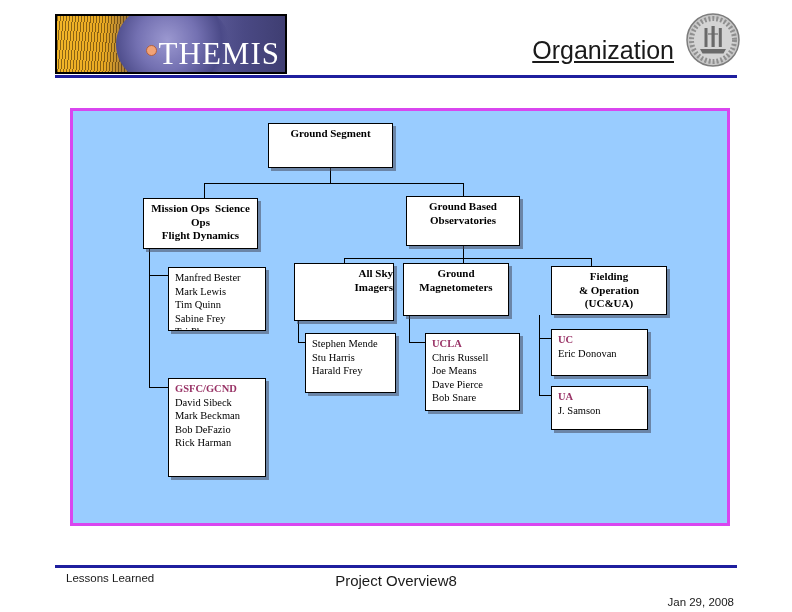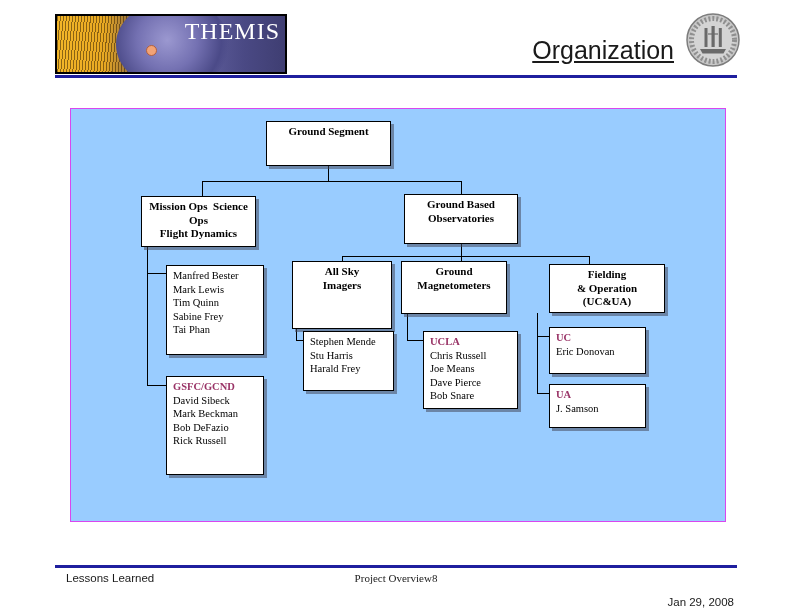--- a/index.html
+++ b/index.html
@@ -22,51 +22,51 @@
   }
   .banner .blob {
     position:absolute; left:26%; top:-28%; width:50%; height:158%; border-radius:50%;
     background:radial-gradient(circle at 45% 45%, #9b98d0 0%, #7471b2 38%, #4b4a88 68%, rgba(40,40,90,0) 78%);
   }
   .banner .dot {
     position:absolute; left:39%; top:52%; width:9px; height:9px; border-radius:50%;
     background:#f2a376; border:1px solid #b06040;
   }
   .banner .logo-text {
-    position:absolute; right:5px; top:2px; color:#fff;
-    font-family:"Liberation Serif","DejaVu Serif",serif; font-size:24px; letter-spacing:1px;
+    position:absolute; right:5px; top:20px; color:#fff;
+    font-family:"Liberation Serif","DejaVu Serif",serif; font-size:31px; letter-spacing:1px;
   }
   .slide-title {
     position:absolute; top:36px; right:118px; font-size:25px; color:#1a1a1a;text-decoration:underline;
   }
   .seal { position:absolute; left:686px; top:13px; }
   .rule { position:absolute; left:55px; width:682px; height:3px; background:#1f1f9e; }
   .rule-top { top:75px; }
   .rule-bottom { top:565px; }
 
   
   .panel {
     position:absolute; left:70px; top:108px; width:654px; height:412px;
-    background:#99ccff; border:1px solid #d946ef;
+    background:#99ccff; border:3px solid #d946ef;
   }
   .node {
     position:absolute; box-sizing:border-box; background:#fff; border:1px solid #000;
     box-shadow:3px 3px 0 rgba(70,75,95,.55);
     font-family:"Liberation Serif","DejaVu Serif",serif; color:#000; overflow:hidden;
   }
   .title-node { text-align:center; padding-top:3px; }
   .tline { font-weight:bold; font-size:11px; line-height:13.5px; white-space:pre-wrap; }
   .member-node { padding:3px 2px 0 6px; }
   .mline { font-size:10.5px; line-height:13.5px; white-space:nowrap; }
   .mheading { font-size:10.5px; line-height:13.5px; font-weight:bold; color:#993366; white-space:nowrap; }
   .cl { position:absolute; background:#000; }
 
   
   .footer-left  { position:absolute; left:66px;  top:572px; font-size:11.5px; color:#1a1a1a; }
-  .footer-center{ position:absolute; left:0; right:0; top:572px; text-align:center; font-size:11px; color:#1a1a1a;font-family:Liberation Serif, serif; }
+  .footer-center{ position:absolute; left:0; right:0; top:572px; text-align:center; font-size:15px; color:#1a1a1a; }
   .footer-right { position:absolute; right:58px; top:596px; font-size:11.5px; color:#1a1a1a; }
 </style>
 </head>
 <body>
 
 <div class="slide">
 
   <div class="banner">
     <div class="rays"></div>
     <div class="blob"></div>
@@ -116,36 +116,36 @@
     <div class="node title-node" style="left:70px;top:87px;width:115px;height:51px;">
       <div class="tline">Mission Ops  Science</div>
       <div class="tline">Ops</div>
       <div class="tline">Flight Dynamics</div>
     </div>
     <div class="node title-node" style="left:333px;top:85px;width:114px;height:50px;">
       <div class="tline">Ground Based</div>
       <div class="tline">Observatories</div>
     </div>
 
-    <div class="node member-node" style="left:95px;top:156px;width:98px;height:90px;">
+    <div class="node member-node" style="left:95px;top:156px;width:98px;height:64px;">
       <div class="mline">Manfred Bester</div>
       <div class="mline">Mark Lewis</div>
       <div class="mline">Tim Quinn</div>
       <div class="mline">Sabine Frey</div>
       <div class="mline">Tai Phan</div>
     </div>
     <div class="node member-node" style="left:95px;top:267px;width:98px;height:99px;">
       <div class="mheading">GSFC/GCND</div>
       <div class="mline">David Sibeck</div>
       <div class="mline">Mark Beckman</div>
       <div class="mline">Bob DeFazio</div>
-      <div class="mline">Rick Russell</div>
+      <div class="mline">Rick Harman</div>
     </div>
 
-    <div class="node title-node" style="left:221px;top:152px;width:100px;height:68px;">
+    <div class="node title-node" style="left:221px;top:152px;width:100px;height:58px;text-align:right;">
       <div class="tline">All Sky</div>
       <div class="tline">Imagers</div>
     </div>
     <div class="node title-node" style="left:330px;top:152px;width:106px;height:53px;">
       <div class="tline">Ground</div>
       <div class="tline">Magnetometers</div>
     </div>
     <div class="node title-node" style="left:478px;top:155px;width:116px;height:49px;text-align:center;">
       <div class="tline">Fielding</div>
       <div class="tline">&amp; Operation</div>

